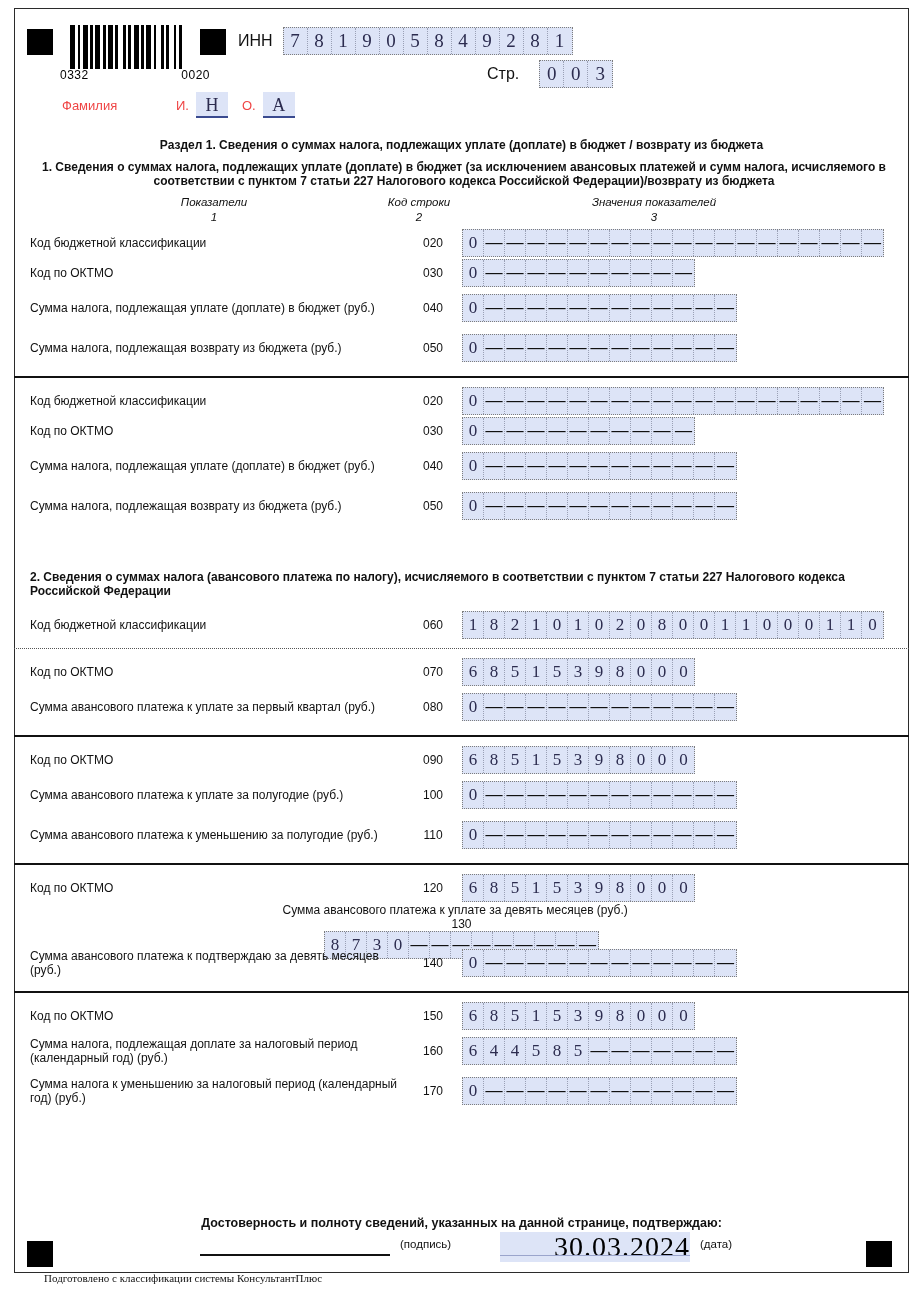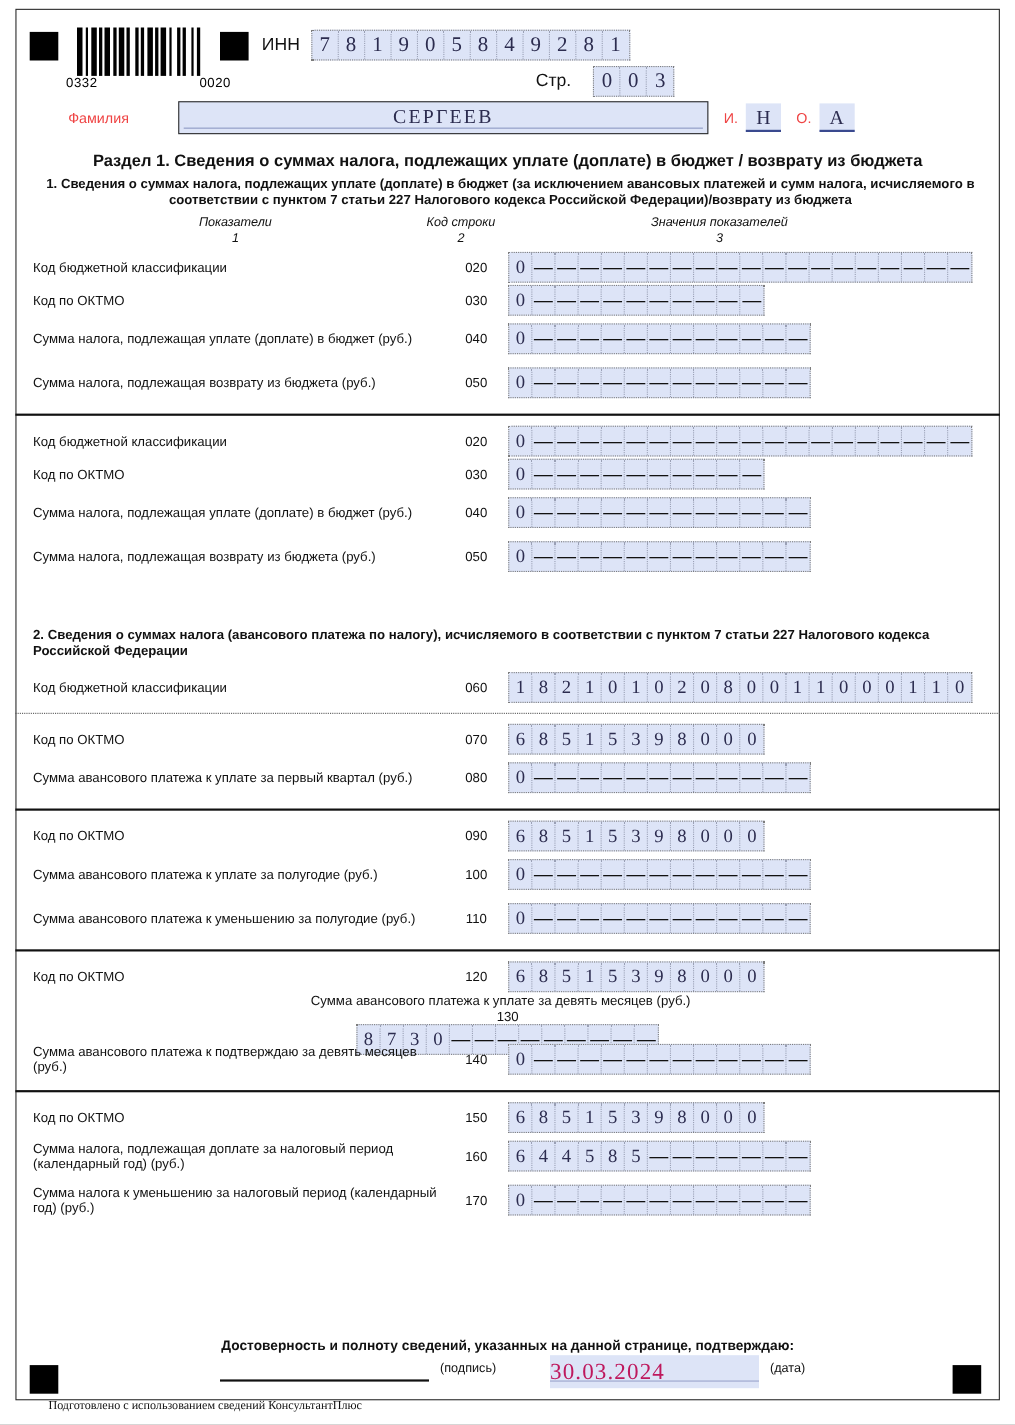--- a/index.html
+++ b/index.html
@@ -64,21 +64,21 @@
   .ini{display:flex;align-items:center;margin-left:14px;}
   .ini .cap{width:auto;font-size:13px;margin-right:7px;}
   .ini-box{
     width:32px;height:26px;background:#dde4f7;border-bottom:2px solid #3a4a8f;
     font-family:"Liberation Serif",serif;font-size:18px;color:#2c2c4f;
     text-align:center;line-height:26px;box-sizing:border-box;
   }
 
   
   .sec-title{position:absolute;left:14px;width:895px;text-align:center;
-    font-size:15px;font-weight:bold;color:#111;}
+    font-size:12px;font-weight:bold;color:#111;}
   .sub-title{position:absolute;left:30px;width:868px;text-align:center;
     font-size:12px;font-weight:bold;color:#111;line-height:14px;}
   .col-heads{position:absolute;left:14px;width:895px;height:34px;}
   .col-heads .ch{position:absolute;text-align:center;font-size:11.5px;
     font-style:italic;color:#111;}
   .col-heads .num{position:absolute;text-align:center;font-size:11.5px;
     font-style:italic;color:#111;}
 
   
   .rows{position:absolute;left:14px;width:895px;}
@@ -93,22 +93,22 @@
   .row .rvals{flex:1;display:flex;align-items:center;}
   .sep-thick{border-top:2.5px solid #111;}
   .sep-dot{border-top:1px dotted #555;}
 
   .footer-title{position:absolute;left:14px;width:895px;text-align:center;
     font-size:12.5px;font-weight:bold;color:#111;}
   .sign-line{position:absolute;background:#111;height:2px;}
   .cap-small{position:absolute;font-size:11.5px;color:#111;}
   .date-box{
     position:absolute;background:#dde4f7;border:none;
-    font-family:"Liberation Serif",serif;font-size:21px;color:#be185d;
-    text-align:left;letter-spacing:1px;box-sizing:border-box;
+    font-family:"Liberation Serif",serif;font-size:28px;color:#000000;
+    text-align:right;letter-spacing:1px;box-sizing:border-box;
   }
   .date-box .ul{position:absolute;left:0;right:0;bottom:6px;
     border-bottom:1px solid #9aa4cc;}
   .consultant{position:absolute;left:44px;top:1272px;font-size:11px;
     font-family:"Liberation Serif",serif;color:#111;}
 </style>
 </head>
 <body>
 
 <div class="page">
@@ -188,24 +188,20 @@
     <span class="lbl">Стр.</span>
     <span class="cellbox" id="page-box">
         <span class="cell" style="width: 24px; height: 26px; line-height: 26px; font-size: 19px;">0</span>
         <span class="cell" style="width: 24px; height: 26px; line-height: 26px; font-size: 19px;">0</span>
         <span class="cell" style="width: 24px; height: 26px; line-height: 26px; font-size: 19px;">3</span>
       </span>
   </div>
 
   <div class="name-row">
     <span class="cap">Фамилия</span>
-    <span class="fam-box">
-      <span class="val">СЕРГЕЕВ</span>
-      <span class="underline"></span>
-    </span>
     <span class="ini">
       <span class="cap">И.</span>
       <span class="ini-box">Н</span>
     </span>
     <span class="ini">
       <span class="cap">О.</span>
       <span class="ini-box">А</span>
     </span>
   </div>
 
@@ -664,15 +660,15 @@
     </div>
 
   <div class="footer-title" style="top:1216px;">Достоверность и полноту сведений, указанных на данной странице, подтверждаю:</div>
   <div class="sign-line" style="left:200px;top:1254px;width:190px;"></div>
   <div class="cap-small" style="left:400px;top:1238px;">(подпись)</div>
   <div class="date-box" style="left:500px;top:1232px;width:190px;height:30px;line-height:30px;">
     <span>30.03.2024</span>
     <span class="ul"></span>
   </div>
   <div class="cap-small" style="left:700px;top:1238px;">(дата)</div>
-  <div class="consultant">Подготовлено с использованием сведений КонсультантПлюс</div>
+  <div class="consultant">Подготовлено с классификации системы КонсультантПлюс</div>
 
 </div>
 
 </body></html>

